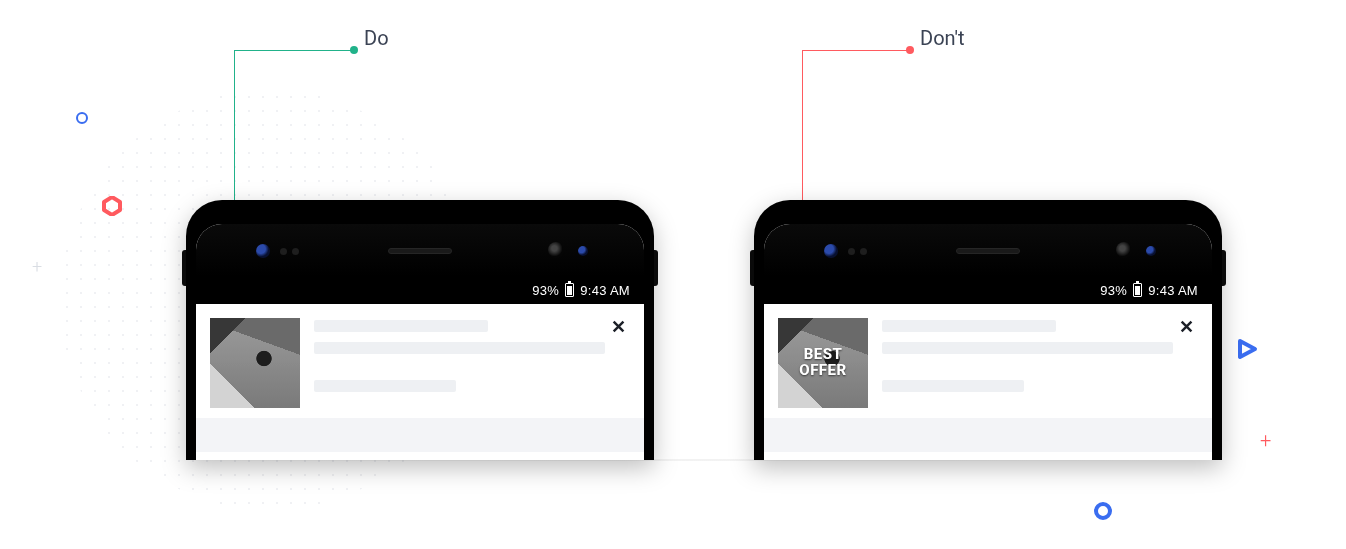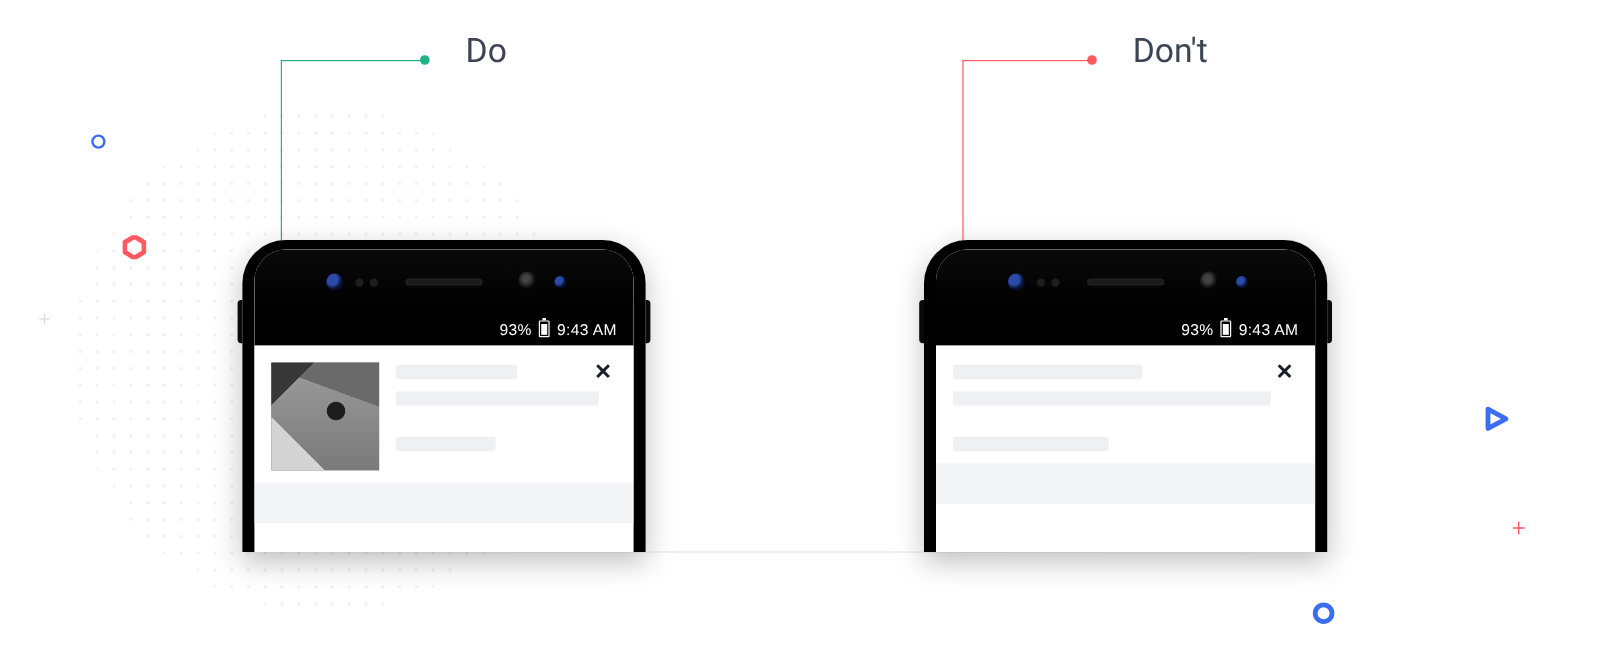--- a/index.html
+++ b/index.html
@@ -50,27 +50,26 @@
     position:absolute;
     top:200px;
     width:412px;
     height:260px;
   }
   .phone-wrap.left { left:186px; }
   .phone-wrap.right{ left:754px; }
 
   .phone{
     position:relative;
-    width:336px;
+    width:468px;
     height:260px;
     background:#000;
     border-radius:36px 36px 0 0;
-    padding:8px 10px 0 10px;
+    padding:24px 10px 0 10px;
     box-shadow: 0 8px 24px rgba(0,0,0,.25);
-    margin-left: 16px;
   }
   .phone::before, .phone::after{
     content:"";
     position:absolute;
     top:50px; width:4px; height:36px;
     background:#0a0a0a;
   }
   .phone::before{ left:-4px; border-radius:3px 0 0 3px;}
   .phone::after{ right:-4px; border-radius:0 3px 3px 0;}
 
@@ -187,22 +186,22 @@
   .callout .hline{
     height:1px;
     background:currentColor;
   }
   .callout .dot{
     width:8px;height:8px;border-radius:50%;background:currentColor;
     transform:translate(-50%, -50%);
   }
   .callout .label{
     color:#3b4354;
-    font-size:28px;
-    margin-left:24px;
+    font-size:20px;
+    margin-left:0;
     margin-top:-12px;
     pointer-events:auto;
   }
   .callout.do{ color:#21b28a; left:234px; }
   .callout.dont{ color:#ff5a5f; left:802px; }
 </style>
 </head>
 <body>
 
 <div class="dots-bg"></div>
@@ -286,20 +285,27 @@
           <span class="speaker"></span>
           <span class="cam-r"></span>
           <span class="cam-r2"></span>
         </div>
         <div class="status">
           <span>93%</span>
           <span class="bat"></span>
           <span>9:43 AM</span>
         </div>
         <div class="card">
+          <div class="thumb">
+            <div class="art"></div>
+            <div class="overlay-label">
+              <span>BEST</span><br>
+              <span>OFFER</span>
+            </div>
+          </div>
           <div class="lines">
             <div class="ph t1"></div>
             <div class="ph t2"></div>
             <div class="ph t3"></div>
           </div>
           <span class="close">✕</span>
         </div>
         <div class="card-footer"></div>
       </div>
     </div>

